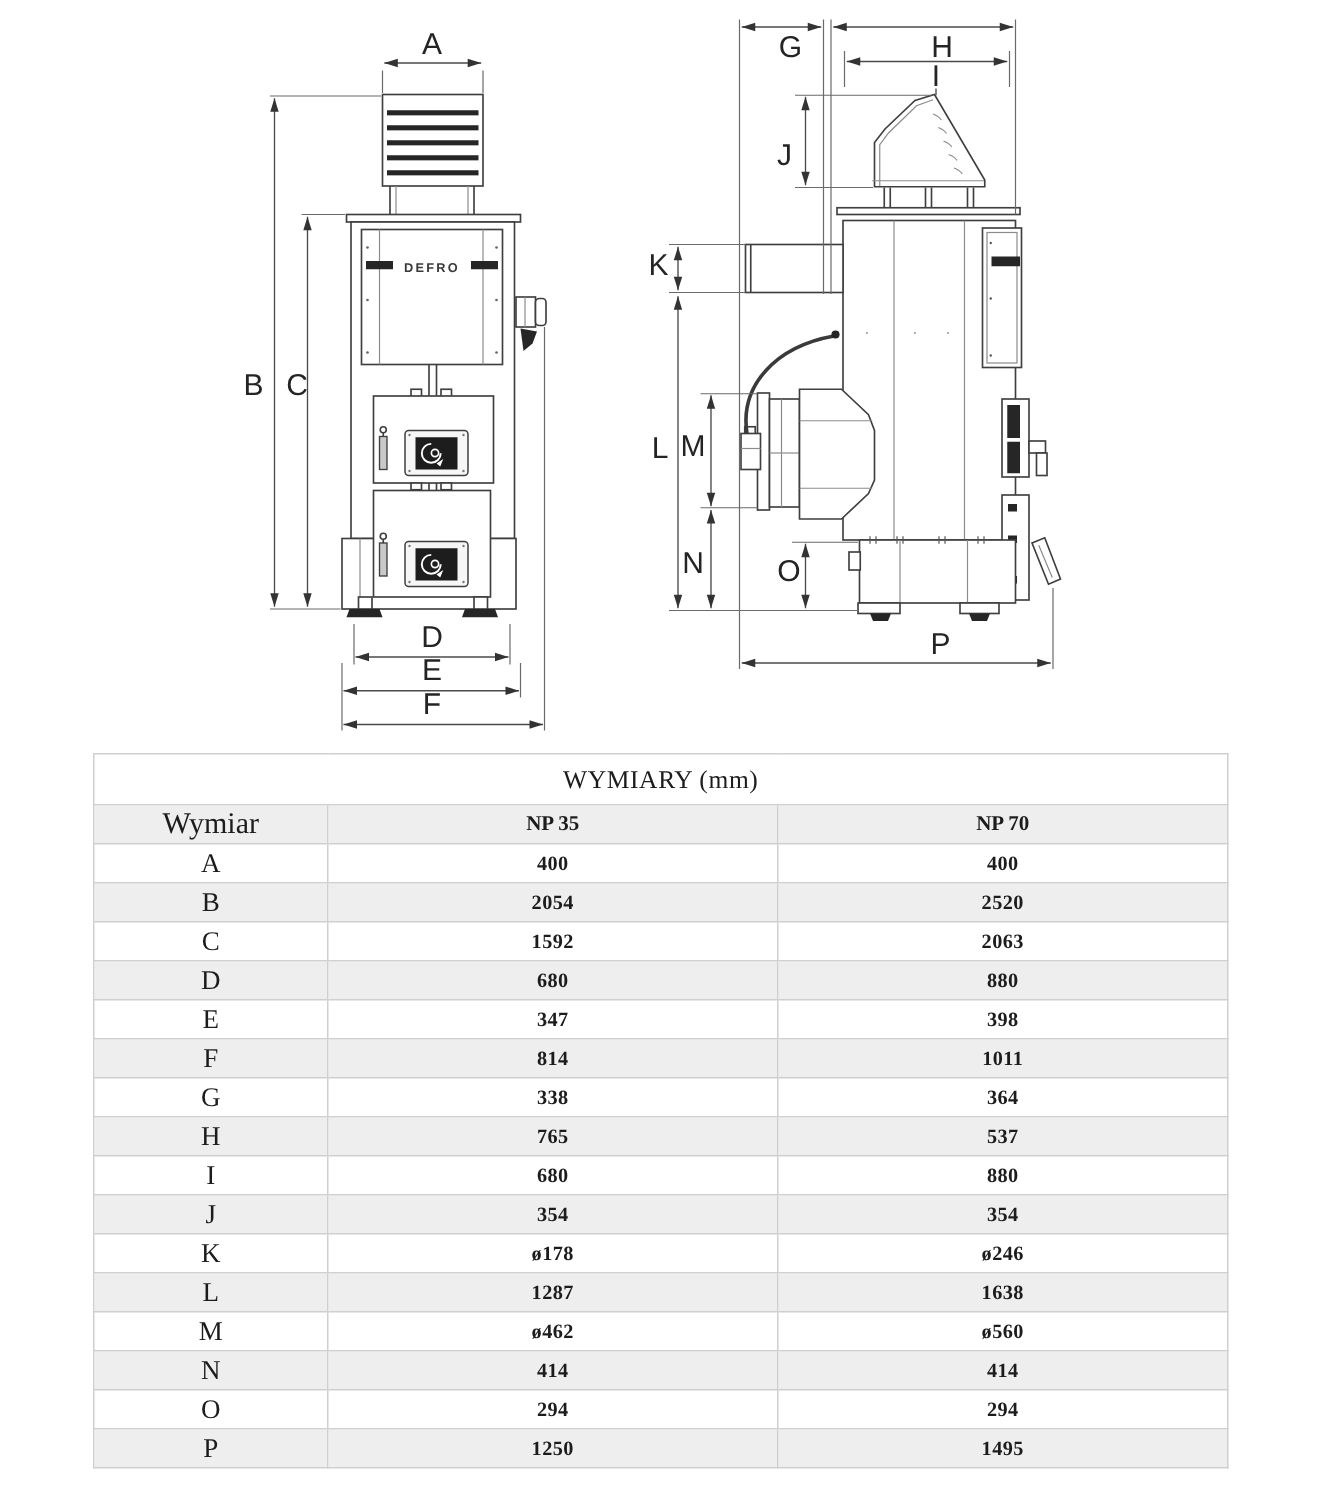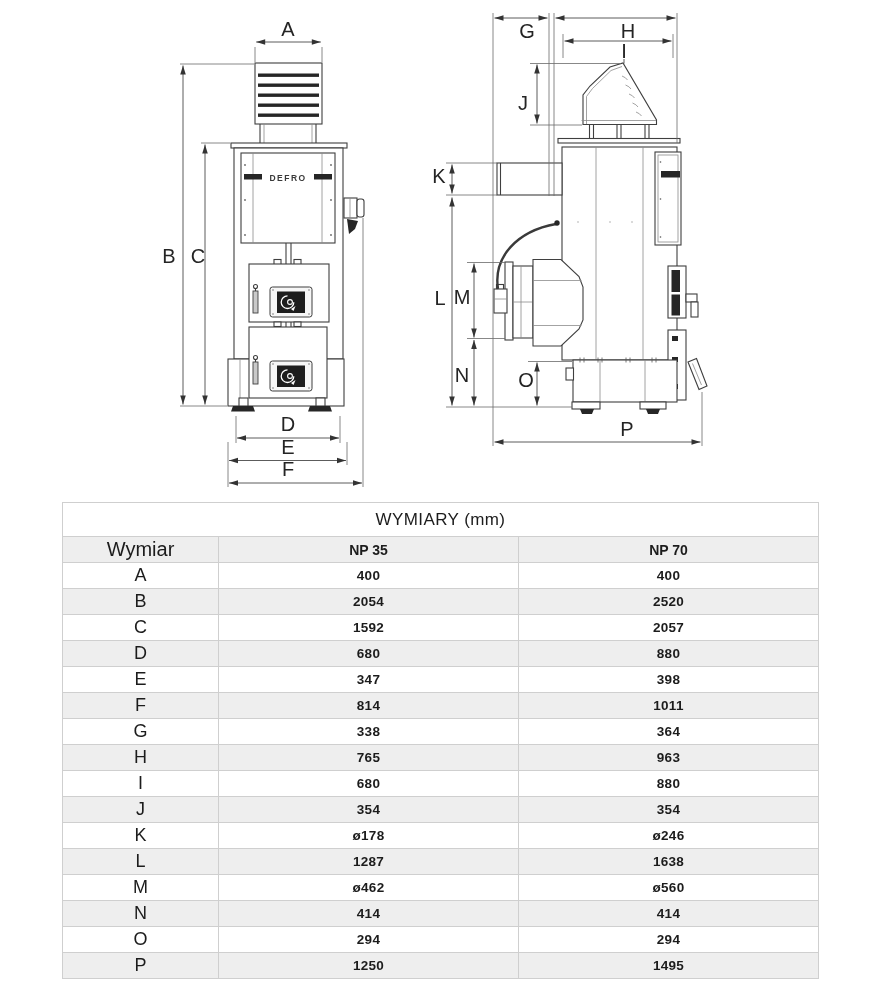--- a/index.html
+++ b/index.html
@@ -12,21 +12,21 @@
   .s  { stroke:#3f3f3f; stroke-width:1.1; fill:none; }
   .sw { stroke:#3f3f3f; stroke-width:1.1; fill:#ffffff; }
   .thin { stroke:#8b8b8b; stroke-width:0.8; fill:none; }
   .dk { fill:#262626; stroke:none; }
   .dim { stroke:#4a4a4a; stroke-width:0.9; fill:none; }
   .ext { stroke:#6a6a6a; stroke-width:0.8; fill:none; }
 
   .table-wrap { position:absolute; left:62px; top:502px; }
   table { border-collapse:collapse; table-layout:fixed; width:756px; }
   td,th { border:1px solid #cfcfcf; text-align:center; vertical-align:middle;
-          color:#1c1c1c; padding:0; overflow:hidden; }
+          color:#1c1c1c; padding:0; overflow:hidden;font-family:Liberation Serif, serif; }
   .t-title td { height:33px; font-size:17px; font-weight:400; background:#ffffff; letter-spacing:0.4px; }
   .t-colhead th { height:25px; font-size:14px; font-weight:700; background:#eeeeee; }
   th.dim-col { font-weight:400; font-size:20px; }
   tbody td { height:25px; }
   td.letter { font-size:18px; font-weight:400; }
   td.val { font-size:13.5px; font-weight:700; letter-spacing:0.3px; }
   tbody tr:nth-child(even) { background:#eeeeee; }
 </style>
 </head>
 <body>
@@ -335,21 +335,21 @@
             <td class="val">400</td>
           </tr>
       <tr>
             <td class="letter">B</td>
             <td class="val">2054</td>
             <td class="val">2520</td>
           </tr>
       <tr>
             <td class="letter">C</td>
             <td class="val">1592</td>
-            <td class="val">2057</td>
+            <td class="val">2063</td>
           </tr>
       <tr>
             <td class="letter">D</td>
             <td class="val">680</td>
             <td class="val">880</td>
           </tr>
       <tr>
             <td class="letter">E</td>
             <td class="val">347</td>
             <td class="val">398</td>
@@ -360,21 +360,21 @@
             <td class="val">1011</td>
           </tr>
       <tr>
             <td class="letter">G</td>
             <td class="val">338</td>
             <td class="val">364</td>
           </tr>
       <tr>
             <td class="letter">H</td>
             <td class="val">765</td>
-            <td class="val">963</td>
+            <td class="val">537</td>
           </tr>
       <tr>
             <td class="letter">I</td>
             <td class="val">680</td>
             <td class="val">880</td>
           </tr>
       <tr>
             <td class="letter">J</td>
             <td class="val">354</td>
             <td class="val">354</td>

